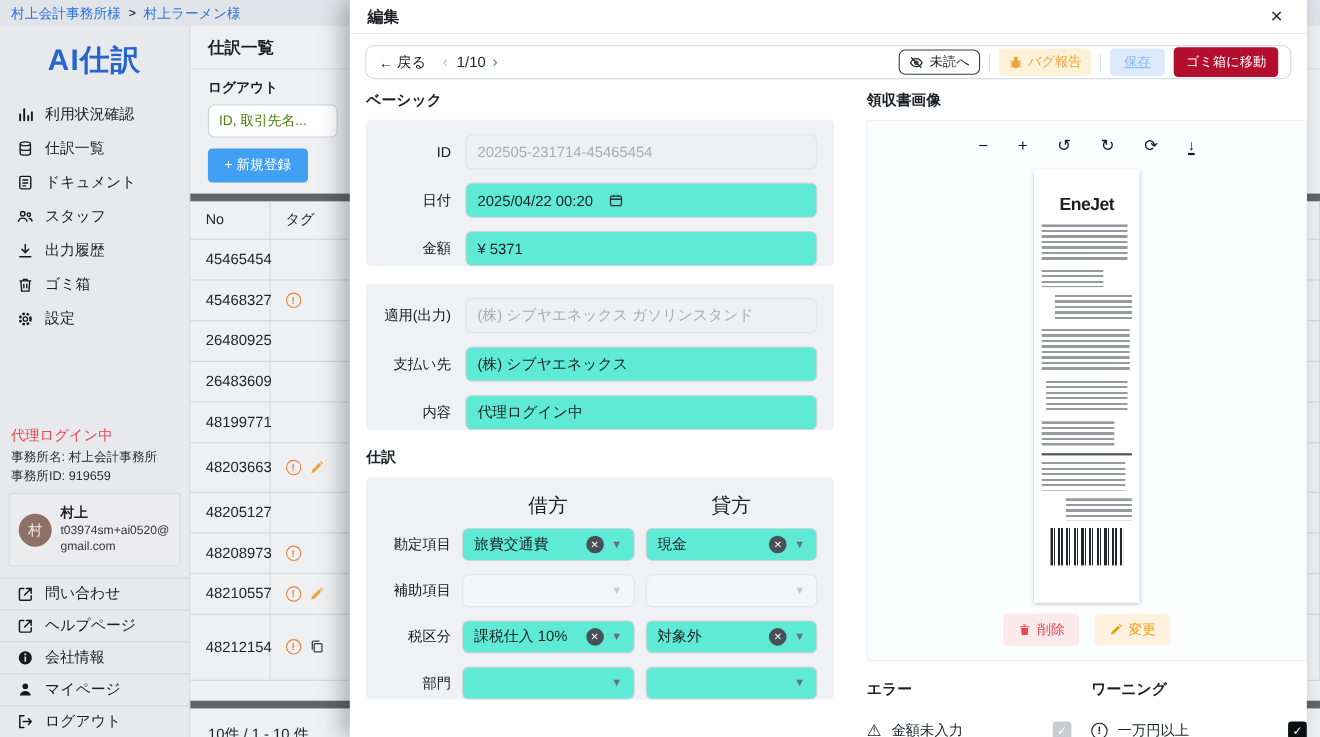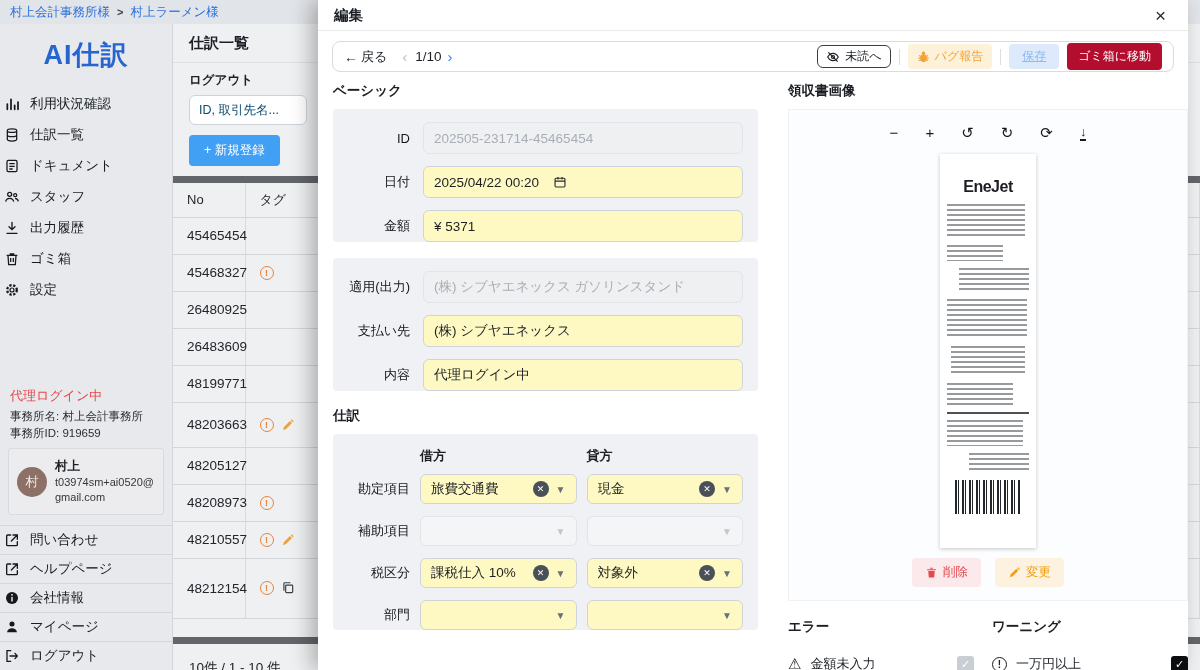--- a/index.html
+++ b/index.html
@@ -8,39 +8,39 @@
   .app { position:relative; width:1200px; height:670px; }
 
   
   .topbar { position:absolute; left:0; top:0; width:1200px; height:24px; background:#e1e4e8; display:flex; align-items:center; padding-left:10px; font-size:12.5px; }
   .crumb { color:#2b72dd; cursor:pointer; }
   .crumb-sep { color:#3c4146; font-weight:bold; margin:0 7px; font-size:11px; }
 
   
   .sidebar { position:absolute; left:0; top:24px; width:173px; height:646px; background:#e7e9ec; display:flex; flex-direction:column; border-right:1px solid #d2d5d9; }
   .logo { text-align:center; padding:13px 0 15px; font-size:27px; font-weight:bold; color:#2565cd; letter-spacing:1px; }
-  .navitem { display:flex; align-items:center; gap:10px; height:31px; padding-left:4px; font-size:13.5px; color:#191d22; cursor:pointer; }
+  .navitem { display:flex; align-items:center; gap:10px; height:31px; padding-left:15px; font-size:13.5px; color:#191d22; cursor:pointer; }
   .navitem .ic { width:16px; height:16px; color:#15181c; flex:none; }
   .ic svg { display:block; width:100%; height:100%; }
   .proxy { margin-top:auto; padding:0 10px; }
   .proxy-status { color:#e5484d; font-size:13px; margin-bottom:3px; }
   .proxy-line { font-size:11.5px; color:#2a2e33; line-height:1.5; }
   .usercard { margin:6px 8px 4px; background:#ececee; border:1px solid #d8dadd; border-radius:3px; padding:9px 8px; display:flex; gap:8px; align-items:center; }
   .avatar { width:30px; height:30px; border-radius:50%; background:#8d7066; color:#efe9e6; font-size:13px; display:grid; place-items:center; flex:none; }
   .uname { font-size:12.5px; font-weight:bold; }
   .umail { font-size:11px; color:#33373c; word-break:break-all; line-height:1.35; }
   .footnav { margin-top:6px; }
   .footnav .navitem { height:29px; border-top:1px solid #d4d7da; }
 
   
   .list { position:absolute; left:173px; top:24px; width:1027px; height:646px; background:#eef0f2; }
   .list-title { padding:10px 16px 9px; font-size:15px; font-weight:bold; border-bottom:1px solid #dfe2e5; }
   .filters { display:flex; gap:28px; padding:9px 16px 0; }
   .flt-label { font-size:12.5px; font-weight:bold; margin-bottom:6px; }
-  .flt-input { width:118px; height:30px; background:#fff; border:1px solid #ced3d8; border-radius:6px; display:flex; align-items:center; padding:0 9px; font-size:12.5px; color:#0c4a6e; }
+  .flt-input { width:118px; height:30px; background:#fff; border:1px solid #ced3d8; border-radius:6px; display:flex; align-items:center; padding:0 9px; font-size:12.5px; color:#4d7c0f; }
   .flt-input.small { width:120px; color:#3a3f45; gap:6px; }
   .btn-new { margin:10px 0 0 16px; display:inline-block; background:#41a0f4; color:#fff; font-size:12.5px; border:none; border-radius:4px; padding:7px 15px; cursor:pointer; }
   .hscroll { height:7px; background:#62666b; margin-top:10px; }
   .tbl { width:100%; border-collapse:collapse; table-layout:fixed; }
   .tbl th, .tbl td { border-right:1px solid #d8dbde; border-bottom:1px solid #d3d6da; font-weight:normal; text-align:left; padding-left:14px; font-size:13.5px; color:#22262b; }
   .tbl th { height:34px; font-size:13px; }
   .tbl td { height:37px; }
   .th-sorted { color:#3b82f6; }
   .tagcell { display:flex; align-items:center; gap:7px; }
   .alert-ic { width:14px; height:14px; border:1.5px solid #e8823c; border-radius:50%; color:#e8823c; font-size:9px; font-weight:bold; display:grid; place-items:center; flex:none; }
@@ -68,26 +68,26 @@
   .btn-save { background:#dceafb; color:#8fb8f4; border:none; border-radius:4px; padding:4px 13px; font-size:12px; cursor:pointer;text-decoration:underline; }
   .btn-trashmove { background:#b30e2e; color:#fff; border:none; border-radius:4px; padding:5px 11px; font-size:12px; cursor:pointer; }
 
   .m-content { position:absolute; left:15px; right:15px; top:80px; bottom:0; }
   .colL { position:absolute; left:0; top:0; width:425px; }
   .colR { position:absolute; left:455px; top:0; width:400px; }
   .sec-h { font-size:13.5px; font-weight:bold; margin:2px 0 9px; }
   .panel { background:#f0f1f4; border-radius:4px; padding:13px 15px 0; margin-bottom:16px; }
   .frow { display:grid; grid-template-columns:62px 1fr; gap:0 13px; align-items:center; margin-bottom:12px; }
   .flabel { text-align:right; font-size:13px; color:#14171c; }
-  .ctl { display:flex; align-items:center; height:32px; background:#fef9c3; border:1px solid #cfd4da; border-radius:6px; padding:0 10px; font-size:13.5px; color:#1c2025; }
+  .ctl { display:flex; align-items:center; height:32px; background:#5eead4; border:1px solid #cfd4da; border-radius:6px; padding:0 10px; font-size:13.5px; color:#1c2025; }
   .ctl.dis { background:#eef0f2; border-color:#e1e4e8; color:#a9aeb5; }
   .cal-ic { width:14px; height:14px; color:#2a2e33; margin-left:14px; }
 
   .jrow { display:grid; grid-template-columns:62px 1fr 1fr; gap:0 10px; align-items:center; margin-bottom:12px; }
-  .jhead { font-size:13px;font-weight:bold; }
+  .jhead { text-align:center; font-size:18px; }
   .select { justify-content:flex-start; height:30px; cursor:pointer; }
   .select .val { flex:1; white-space:nowrap; overflow:hidden; }
   .clear-ic { width:16px; height:16px; border-radius:50%; background:#4a5058; color:#fff; font-size:9px; display:grid; place-items:center; flex:none; cursor:pointer; }
   .caret { color:#697077; font-size:10px; margin-left:7px; flex:none; }
   .select.dis { background:#f4f5f7; border-color:#e1e4e8; }
   .select.dis .caret { color:#c3c7cc; }
 
   
   .viewer { position:relative; background:#fcfdfe; border:1px solid #f0f1f3; height:492px; }
   .vctrls { display:flex; justify-content:center; gap:27px; padding-top:15px; font-size:15px; color:#16181b; }

